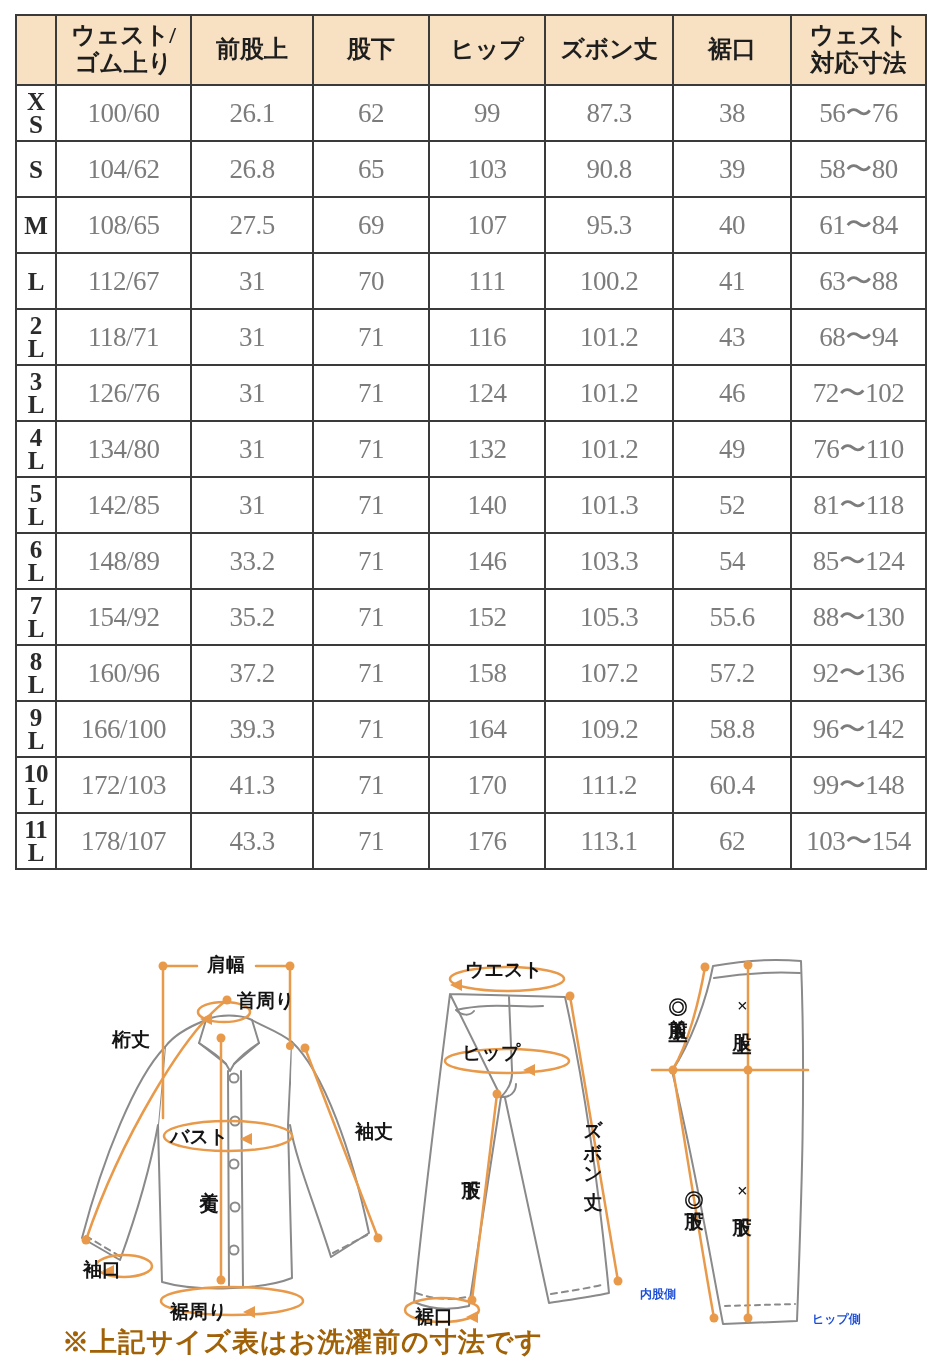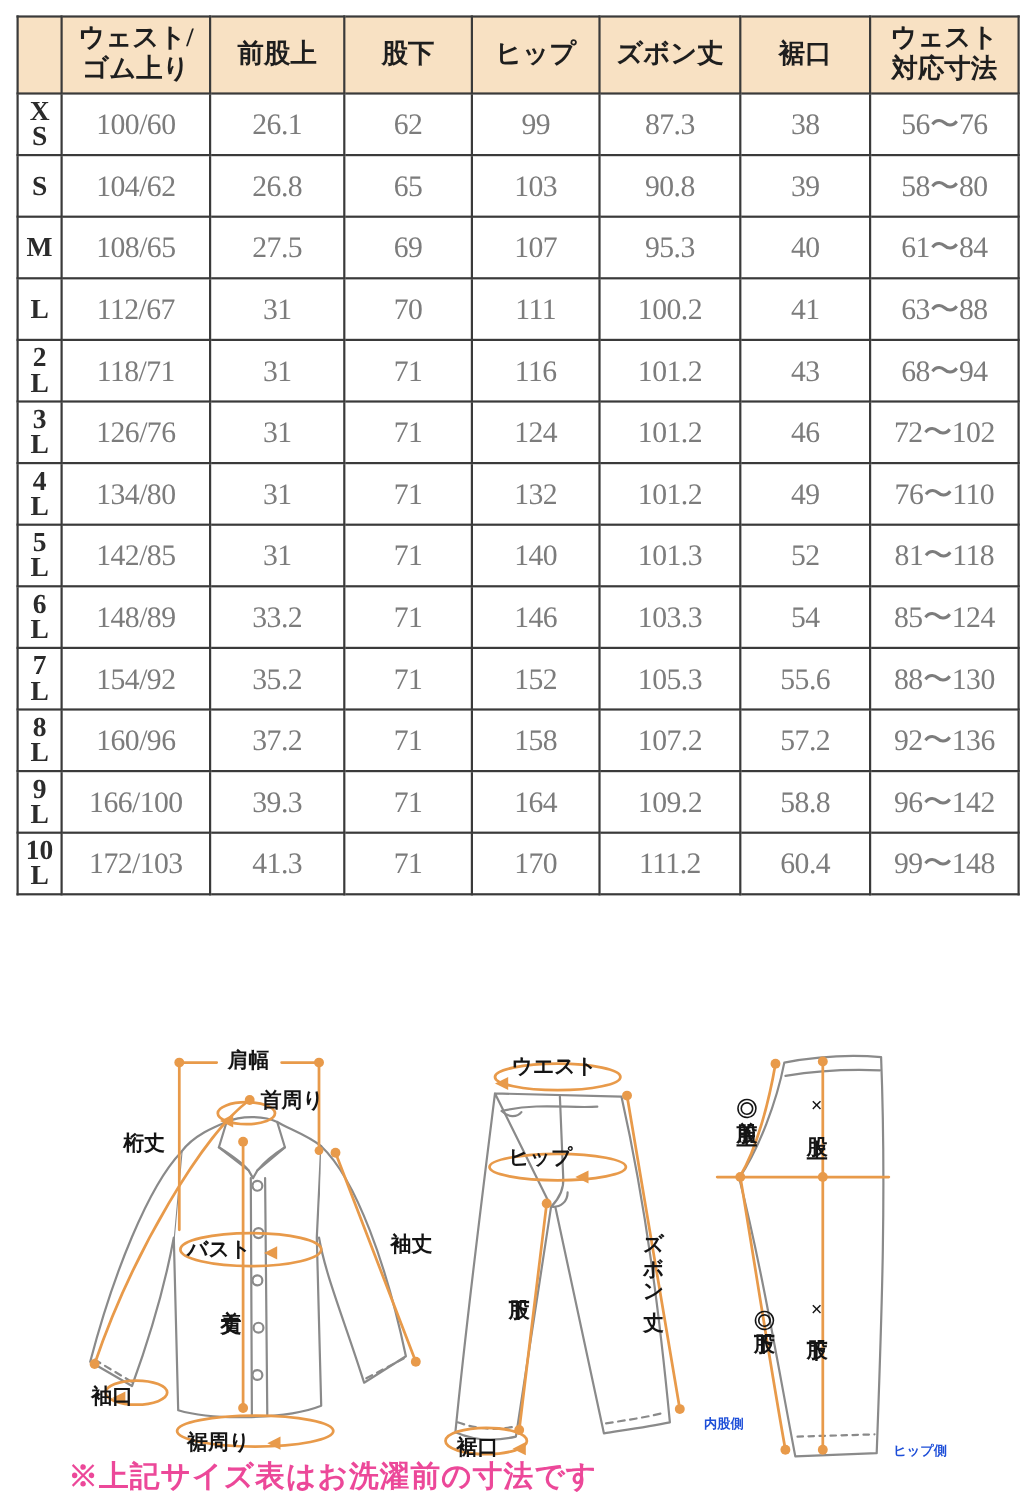--- a/index.html
+++ b/index.html
@@ -32,21 +32,21 @@
   .diagram-svg{position:absolute;left:0;top:940px;}
   .dlabel{
     position:absolute;color:#141414;font-size:19px;font-weight:700;
     white-space:nowrap;line-height:1;
   }
   .dlabel.v{
     writing-mode:vertical-rl;text-orientation:upright;letter-spacing:2px;
   }
   .dlabel.gray{color:#1d4ed8;font-size:12px;}
   .footnote{
-    position:absolute;left:62px;top:1324px;color:#ec4899;
+    position:absolute;left:62px;top:1324px;color:#a16207;
     font-size:27px;font-weight:600;letter-spacing:1px;
   }
 </style>
 </head>
 <body>
 
 <div class="page">
 
   <table class="size-table">
     <colgroup>
@@ -207,20 +207,31 @@
           <th>10
 L</th>
           <td>172/103</td>
           <td>41.3</td>
           <td>71</td>
           <td>170</td>
           <td>111.2</td>
           <td>60.4</td>
           <td>99〜148</td>
         </tr>
+        <tr>
+          <th>11
+L</th>
+          <td>178/107</td>
+          <td>43.3</td>
+          <td>71</td>
+          <td>176</td>
+          <td>113.1</td>
+          <td>62</td>
+          <td>103〜154</td>
+        </tr>
       </tbody>
   </table>
 
   <svg class="diagram-svg" width="940" height="420" viewBox="0 940 940 420">
     <g fill="none" stroke="#8a8a8a" stroke-width="2" stroke-linecap="round" stroke-linejoin="round">
 
       <path fill="#ffffff" d="M206,1020 C196,1024 176,1032 165,1047 L158,1125 L162,1282 C196,1292 262,1290 292,1278 L288,1125 L292,1042 C280,1032 262,1026 252,1020 C240,1014 218,1014 206,1020 Z"></path>
 
       <path d="M206,1020 L199,1043 L226,1064 L230,1071 M252,1020 L259,1043 L234,1064 L230,1071"></path>
       <path d="M199,1043 C210,1050 220,1057 226,1064 M259,1043 C248,1050 240,1057 234,1064"></path>

